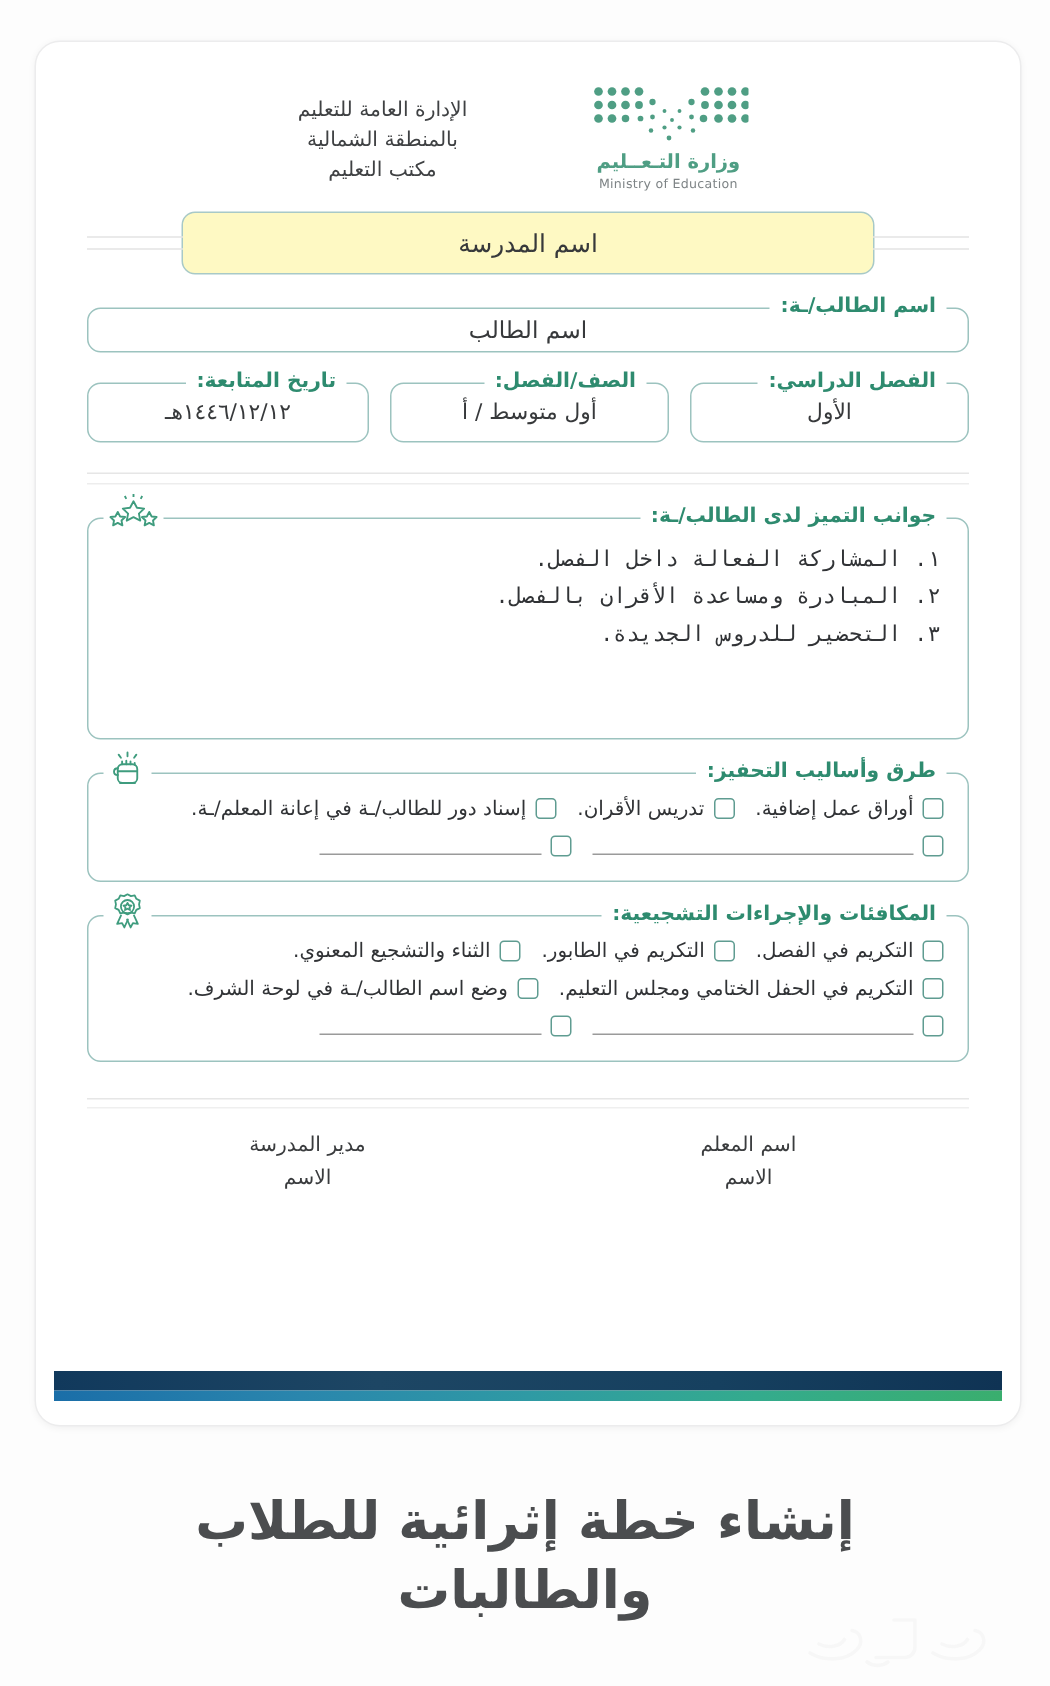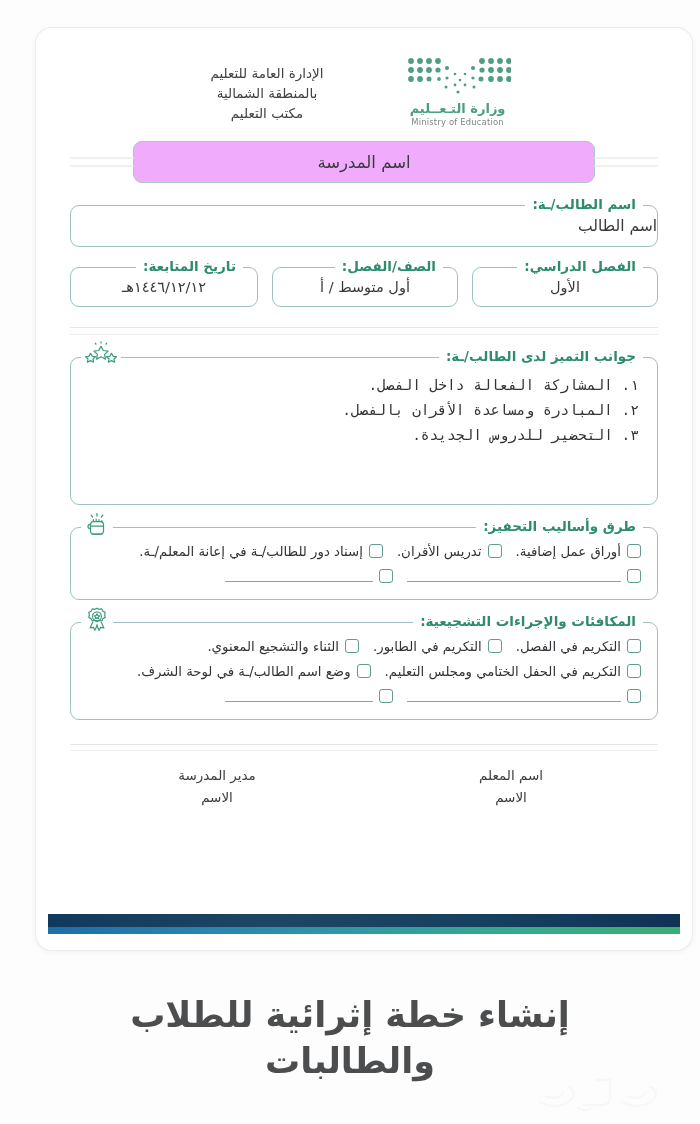--- a/index.html
+++ b/index.html
@@ -18,21 +18,21 @@
   
   .page-bg {
     position: absolute;
     inset: 0;
     background: #fdfdfd;
   }
 
   
   .form-card {
     position: absolute;
-    left: 36px;
+    left: 24px;
     top: 28px;
     width: 656px;
     height: 922px;
     background: #ffffff;
     border-radius: 16px;
     box-shadow: 0 0 0 1px #ececed, 0 1px 6px rgba(0,0,0,0.07);
     box-sizing: border-box;
     overflow: hidden;
   }
 
@@ -105,21 +105,21 @@
   .school-box {
     width: 462px;
     height: 42px;
     border: 1.3px solid #a8c9c7;
     border-radius: 9px;
     display: flex;
     align-items: center;
     justify-content: center;
     color: #37393b;
     font-size: 16.5px;
-    background: #f0abfc;
+    background: #fef9c3;
     box-sizing: border-box;
   }
 
   .subject-line {
     text-align: center;
     color: #3f4143;
     font-size: 14px;
     margin-top: 14px;
   }
 
@@ -147,23 +147,24 @@
     top: -17px;
     left: 10px;
     background: #fff;
     padding: 0 3px;
     line-height: 0;
   }
 
   
   .student-field {
     margin-top: 22px;
-    height: 42px;
-    display: flex;
-    align-items: center;
+    height: 30px;
+    display: flex;
+    align-items: center;
+    justify-content: center;
   }
   .field-value {
     color: #37393b;
     font-size: 15.5px;
   }
 
   
   .triple-row {
     margin-top: 20px;
     display: flex;

